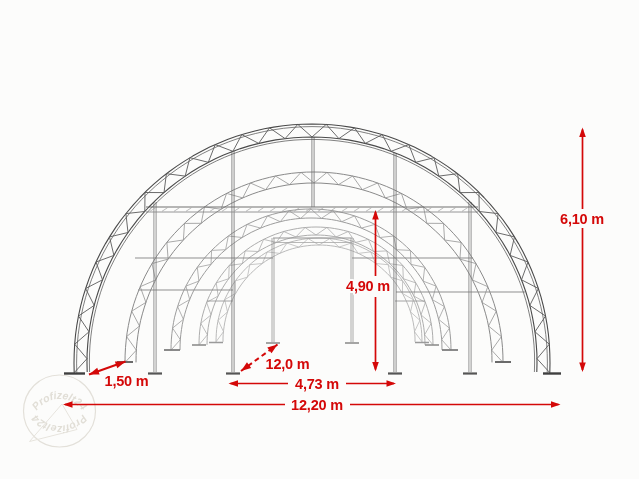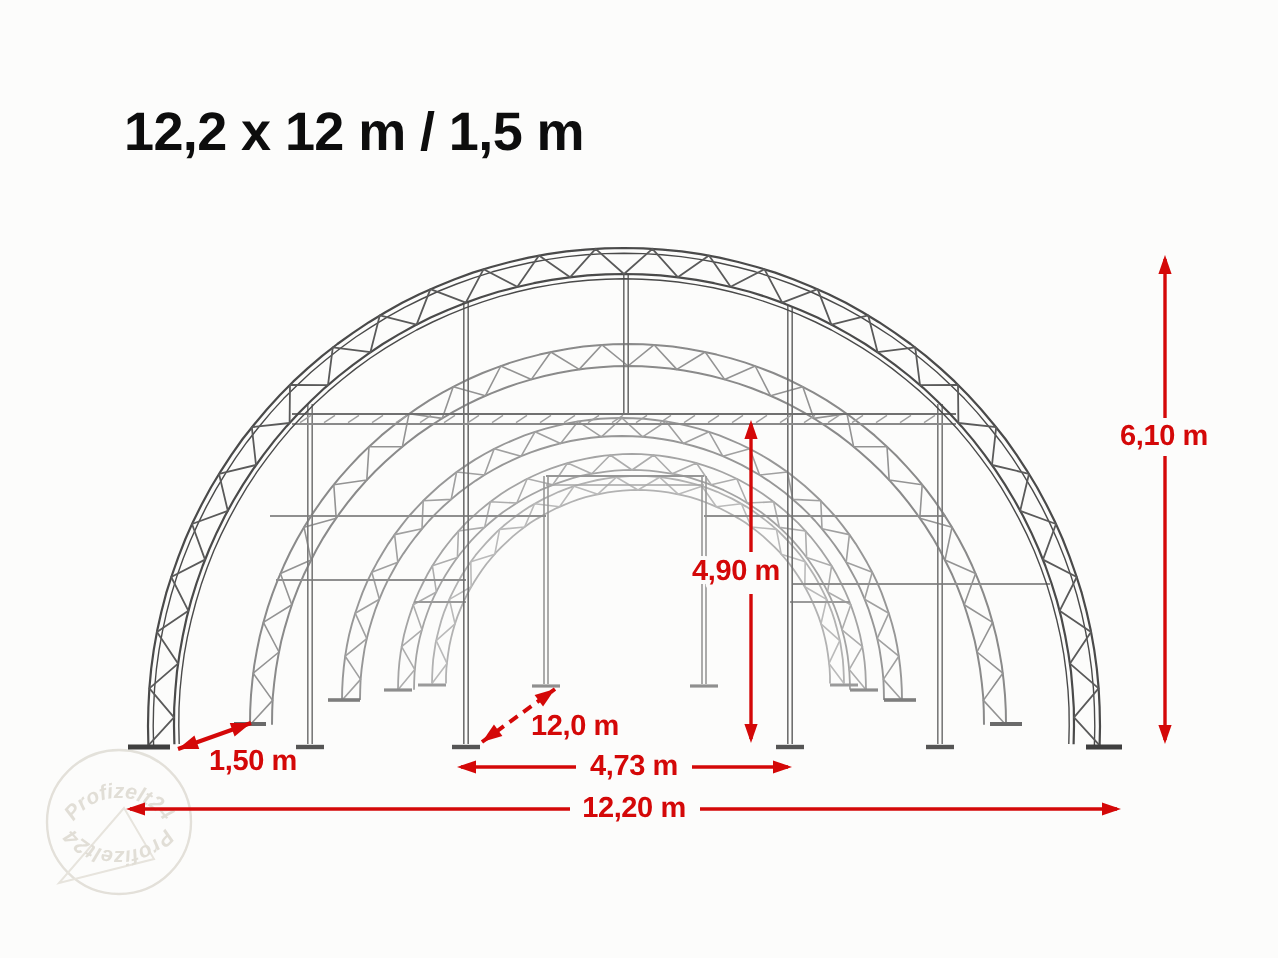--- a/index.html
+++ b/index.html
@@ -11,21 +11,20 @@
   .dim-label{font:700 14.5px "Liberation Sans",sans-serif;fill:#d40808;
              text-anchor:middle;letter-spacing:-0.2px;
              paint-order:stroke;stroke:#fcfcfb;stroke-width:4px;stroke-linejoin:round;}
   .wm-text{font:700 10.5px "Liberation Sans",sans-serif;font-style:italic;fill:#e0ddd5;
            text-anchor:middle;}
 </style>
 </head>
 <body>
 
 <div id="stage">
-  <div class="page-title">12,2 x 12 m / 1,5 m</div>
 
   <svg id="cv" width="639" height="479" viewBox="0 0 639 479">
 
     <g opacity="0.95">
       <circle cx="59.5" cy="411" r="36" fill="none" stroke="#e2dfd8" stroke-width="1.2"></circle>
       <path d="M 62 404 L 29.5 441.5 L 77 429.5 Z" fill="none" stroke="#e6e3dc" stroke-width="1"></path>
       <defs>
         <path id="wm-top" d="M 33 419 A 27.5 27.5 0 0 1 86 419"></path>
         <path id="wm-bottom" d="M 88 402 A 29 29 0 0 1 31 402"></path>
       </defs>

